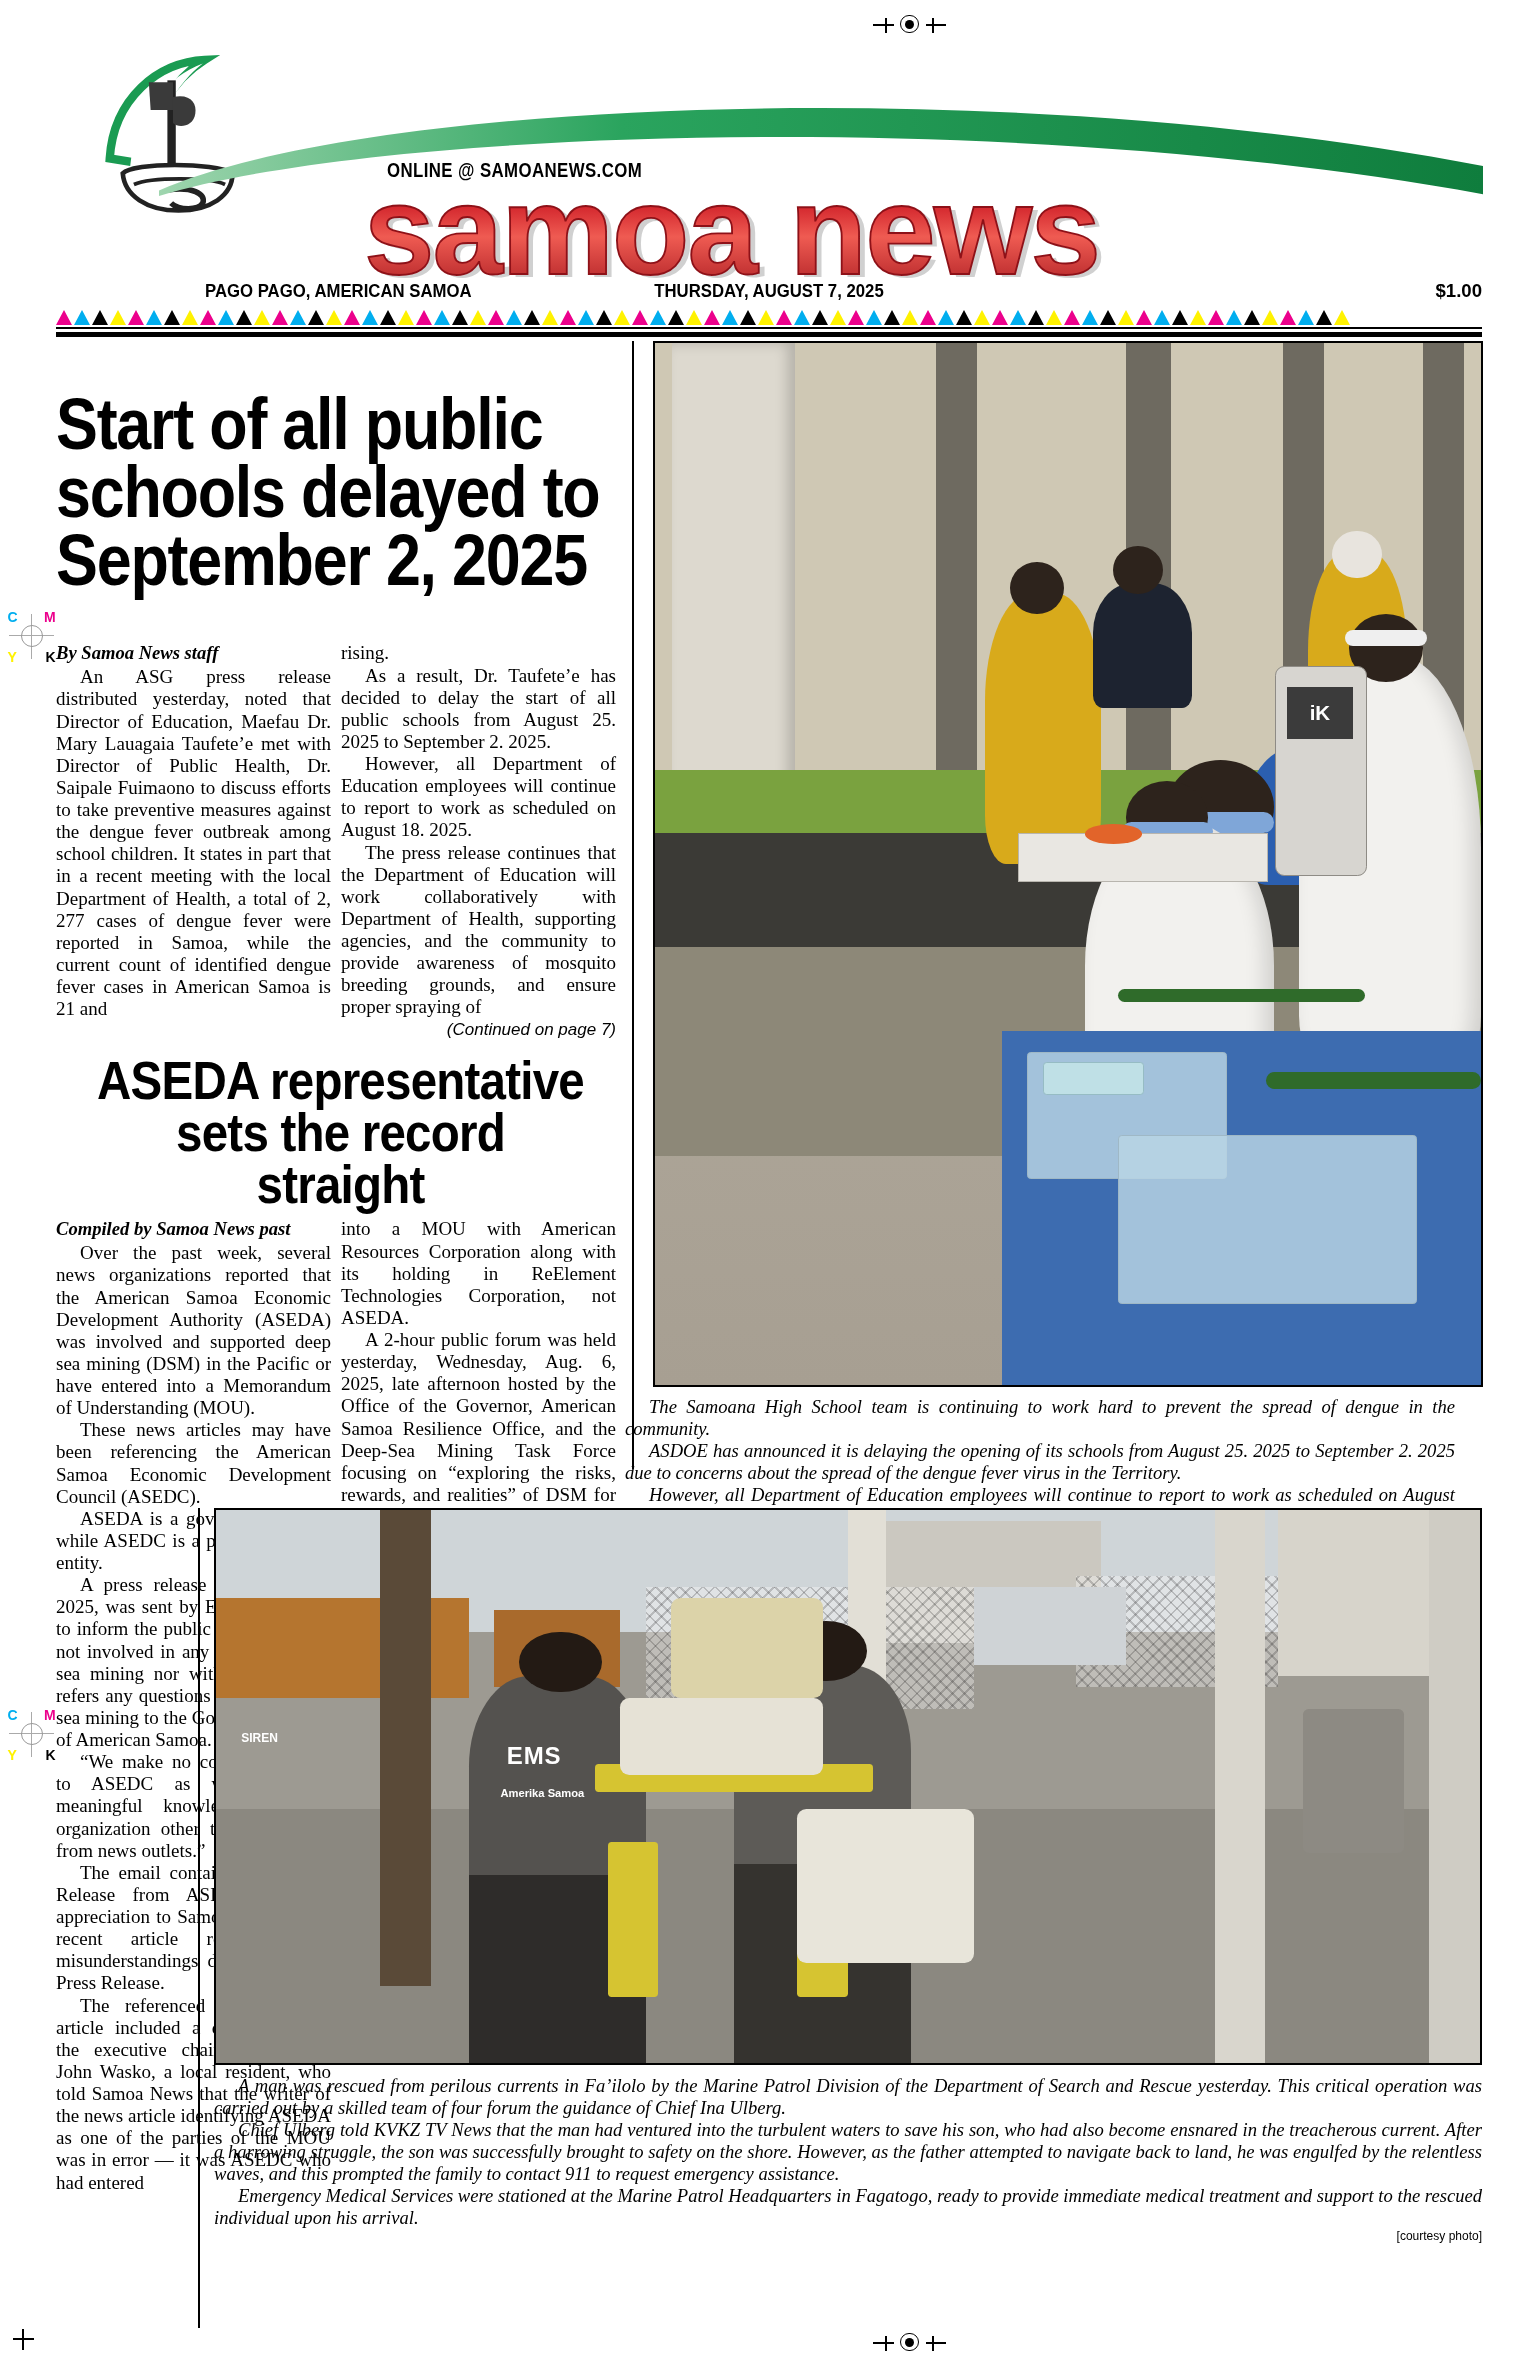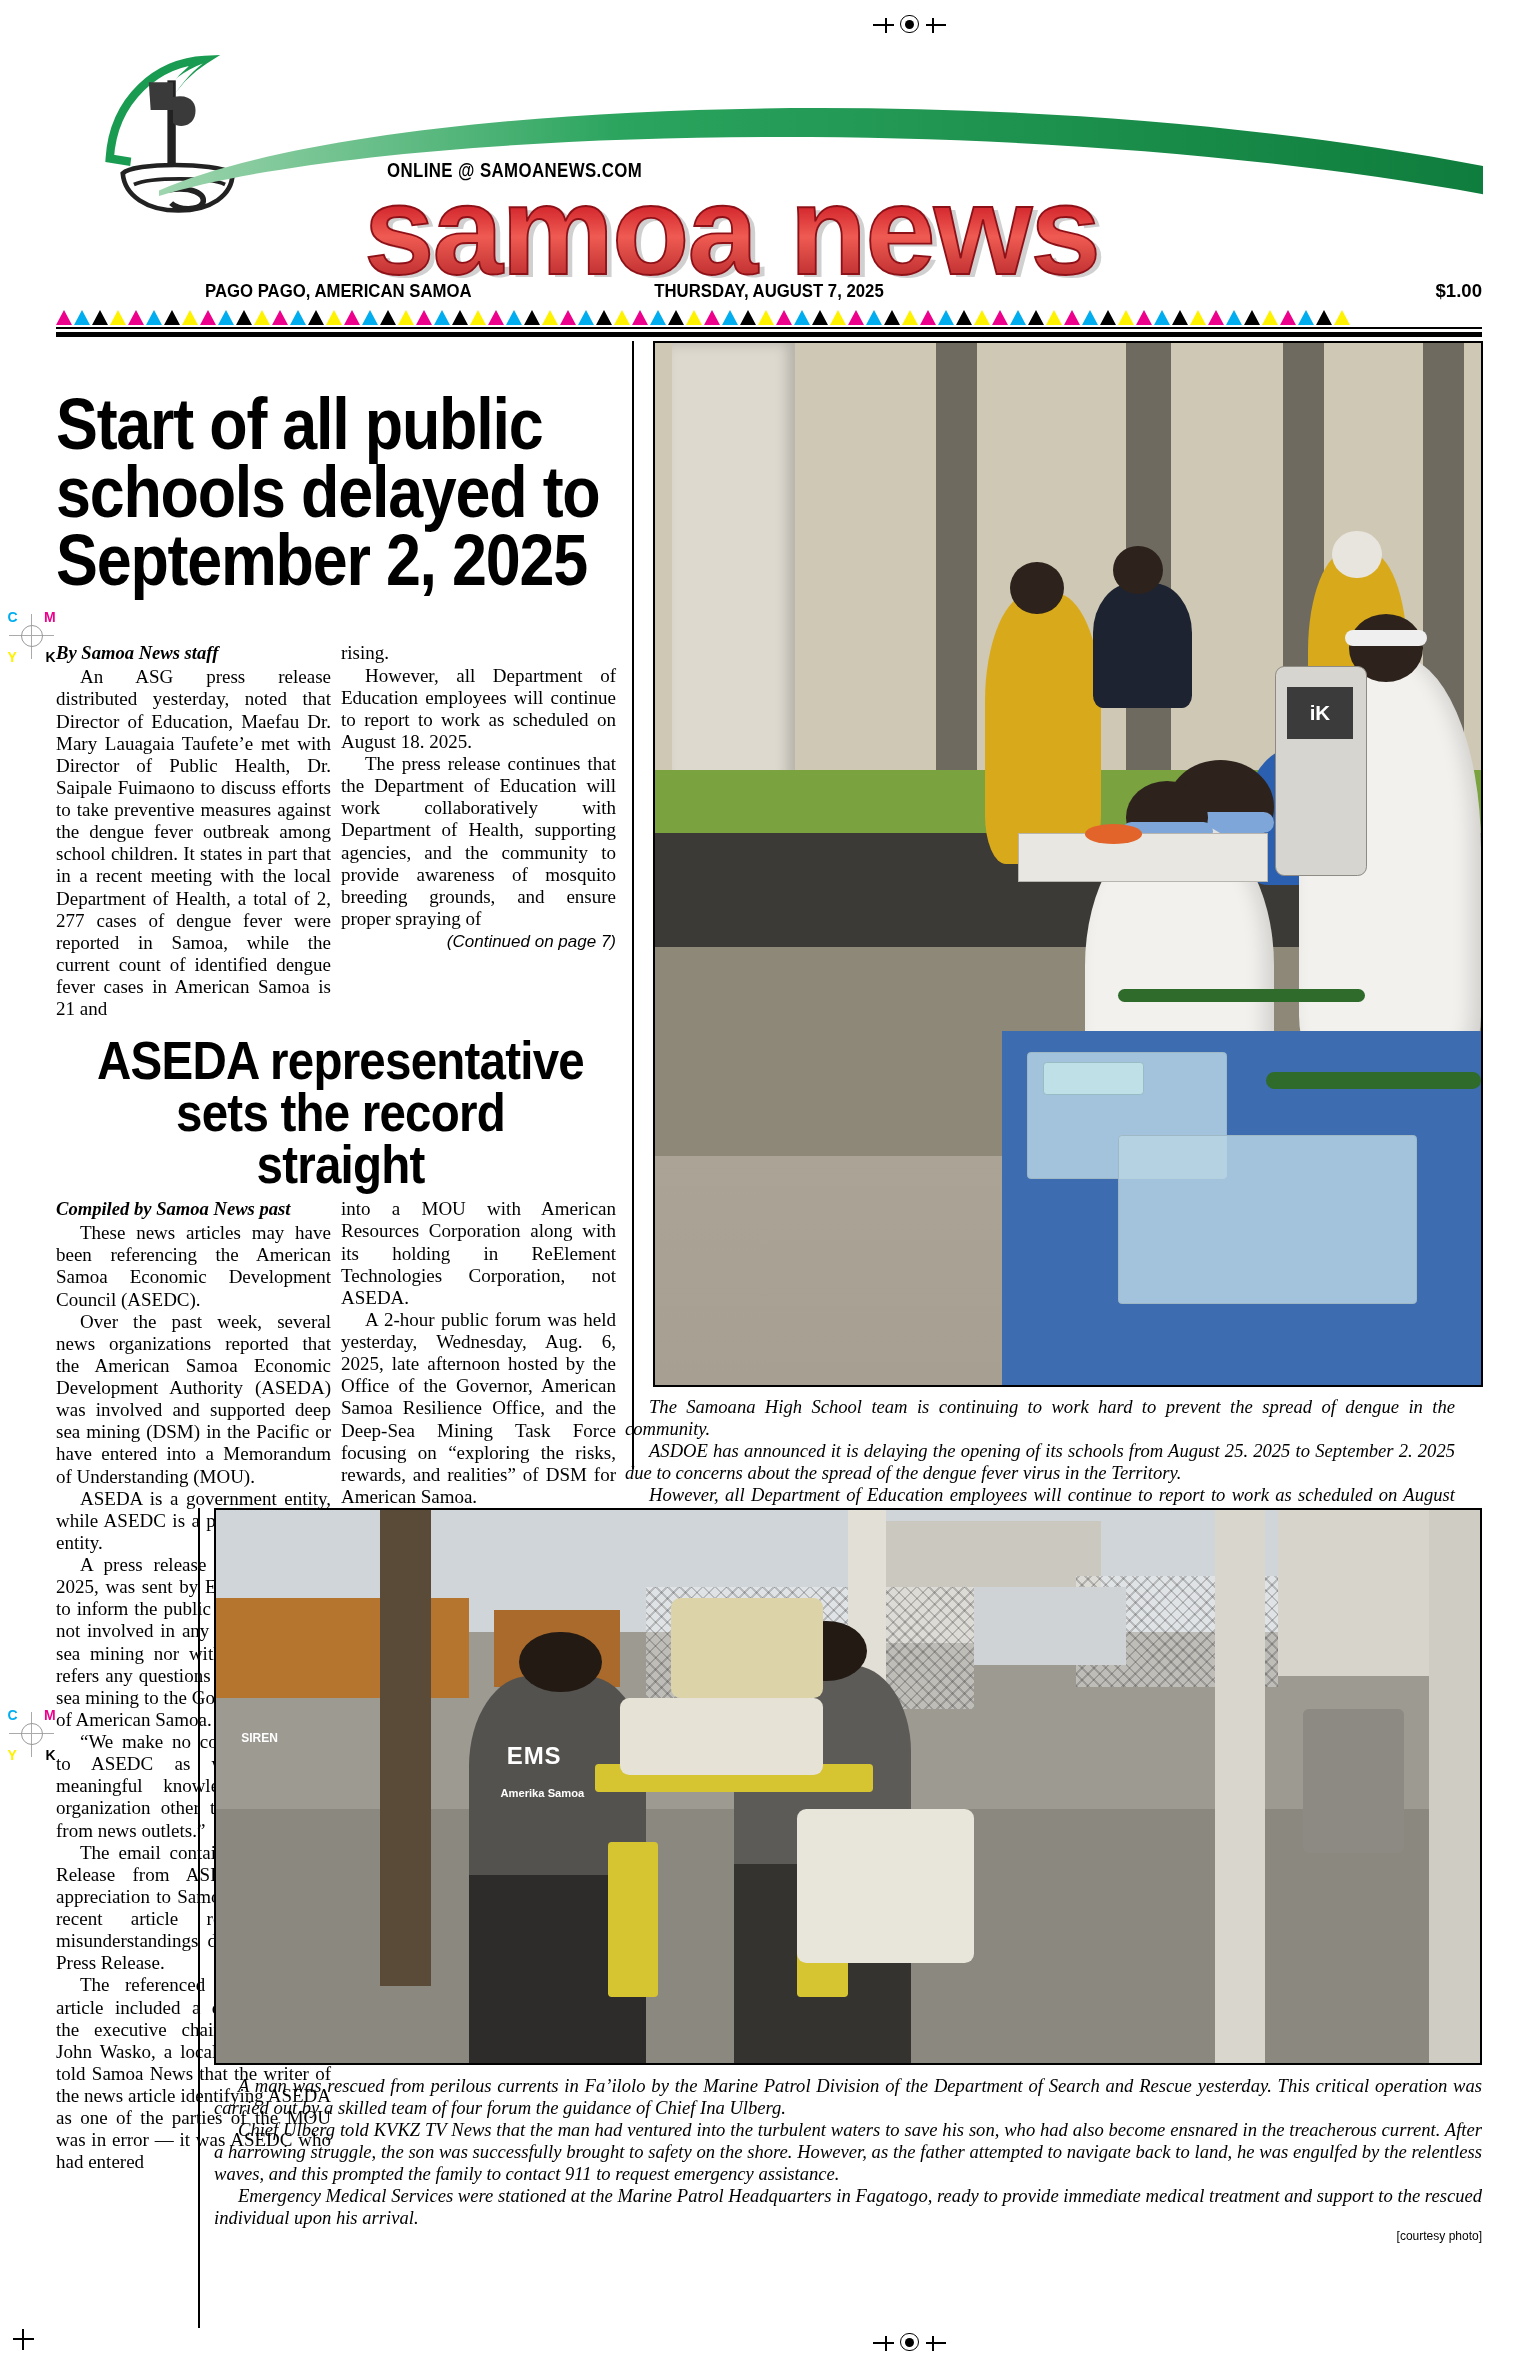--- a/index.html
+++ b/index.html
@@ -326,33 +326,34 @@
 
       <h1 class="headline">Start of all public schools delayed to September 2, 2025</h1>
 
       <div class="twocol" style="margin-top:13px;">
         <div class="col">
           <div class="byline">By Samoa News staff</div>
           <p class="ind">An ASG press release distributed yesterday, noted that Director of Education, Maefau Dr. Mary Lauagaia Taufete’e met with Director of Public Health, Dr. Saipale Fuimaono to discuss efforts to take preventive measures against the dengue fever outbreak among school children. It states in part that in a recent meeting with the local Department of Health, a total of 2, 277 cases of dengue fever were reported in Samoa, while the current count of identified dengue fever cases in American Samoa is 21 and</p>
         </div>
         <div class="col">
           <p>rising.</p>
+          <p class="ind">As a result, Dr. Taufete’e has decided to delay the start of all public schools from August 25. 2025 to September 2. 2025.</p>
           <p class="ind">However, all Department of Education employees will continue to report to work as scheduled on August 18. 2025.</p>
           <p class="ind">The press release continues that the Department of Education will work collaboratively with Department of Health, supporting agencies, and the community to provide awareness of mosquito breeding grounds, and ensure proper spraying of</p>
           <div class="contd">(Continued on page 7)</div>
         </div>
       </div>
 
       <h2 class="headline2" style="margin:15px 0 7.5px 0;">ASEDA representative sets the record straight</h2>
 
       <div class="twocol">
         <div class="col">
           <div class="byline">Compiled by Samoa News past</div>
+          <p class="ind">Over the past week, several news organizations reported that the American Samoa Economic Development Authority (ASEDA) was involved and supported deep sea mining (DSM) in the Pacific or have entered into a Memorandum of Understanding (MOU).</p>
           <p class="ind">These news articles may have been referencing the American Samoa Economic Development Council (ASEDC).</p>
-          <p class="ind">Over the past week, several news organizations reported that the American Samoa Economic Development Authority (ASEDA) was involved and supported deep sea mining (DSM) in the Pacific or have entered into a Memorandum of Understanding (MOU).</p>
           <p class="ind">ASEDA is a government entity, while ASEDC is a privately owned entity.</p>
           <p class="ind">A press release dated Aug. 1, 2025, was sent by EFG Consulting to inform the public that ASEDA is not involved in any way with deep sea mining nor with ASEDC and refers any questions related to deep sea mining to the Governor’s Office of American Samoa.</p>
           <p class="ind">“We make no comment related to ASEDC as we have no meaningful knowledge of this organization other than references from news outlets.”</p>
           <p class="ind">The email containing the Press Release from ASEDA included appreciation to Samoa News for its recent article reflecting the misunderstandings described in its Press Release.</p>
           <p class="ind">The referenced Samoa News article included a comment from the executive chair of ASEDC, John Wasko, a local resident, who told Samoa News that the writer of the news article identifying ASEDA as one of the parties of the MOU was in error — it was ASEDC who had entered</p>
         </div>
         <div class="col">
           <p>into a MOU with American Resources Corporation along with its holding in ReElement Technologies Corporation, not ASEDA.</p>
           <p class="ind">A 2-hour public forum was held yesterday, Wednesday, Aug. 6, 2025, late afternoon hosted by the Office of the Governor, American Samoa Resilience Office, and the Deep-Sea Mining Task Force focusing on “exploring the risks, rewards, and realities” of DSM for American Samoa.</p>
         </div>

